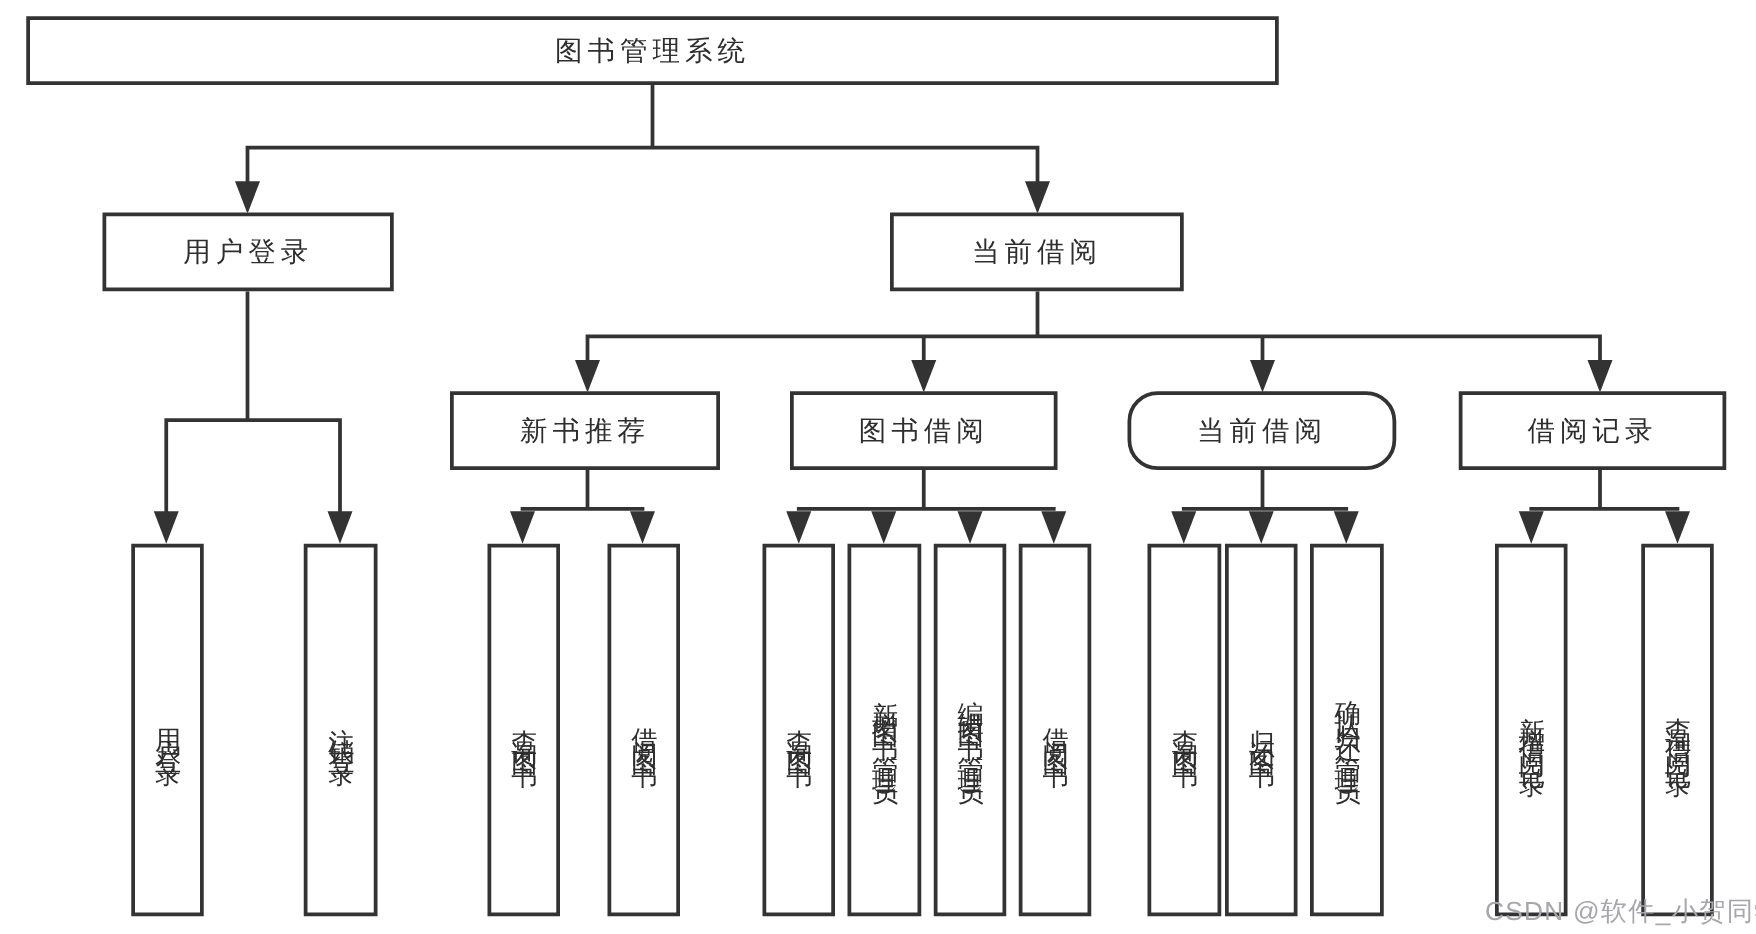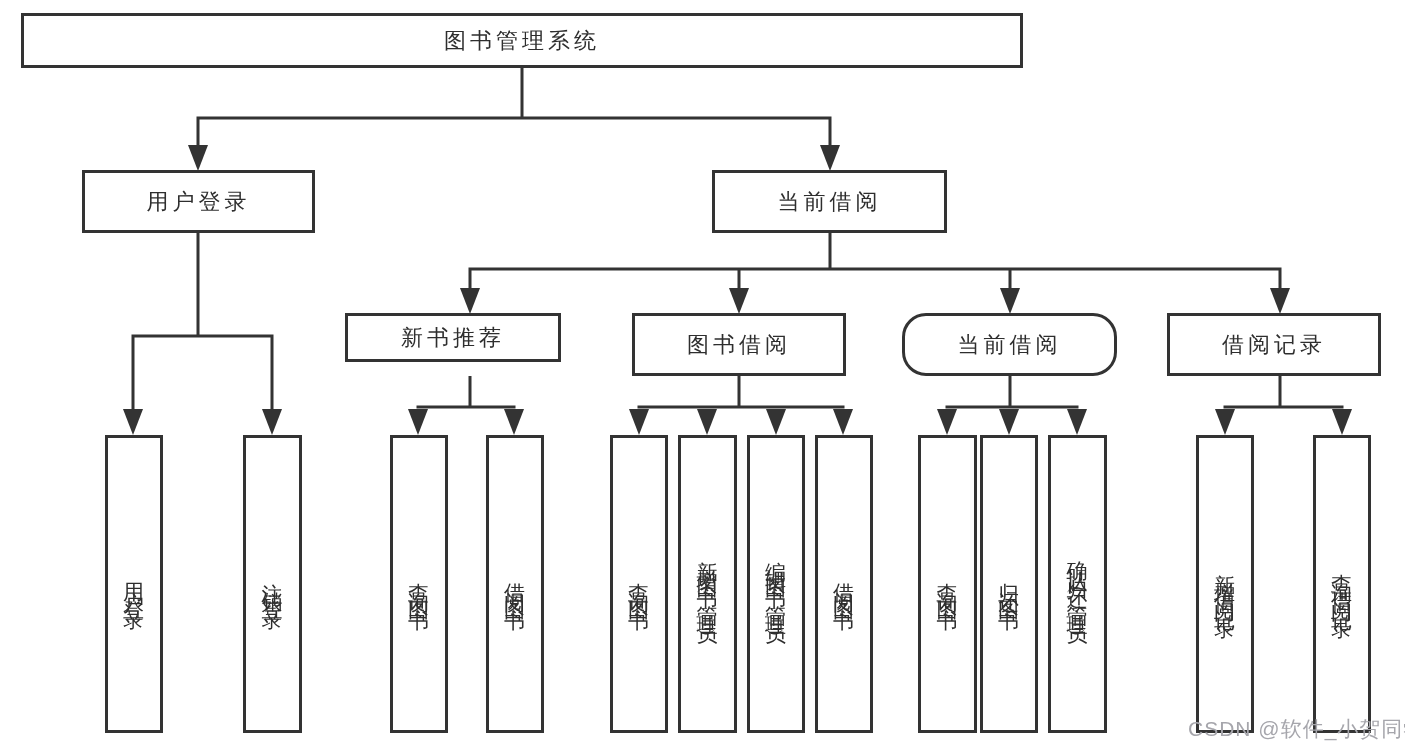--- a/index.html
+++ b/index.html
@@ -80,21 +80,21 @@
     <span class="label">图书管理系统</span>
   </div>
 
   <div class="node" style="left:82px; top:170px; width:233px; height:63px;">
     <span class="label">用户登录</span>
   </div>
   <div class="node" style="left:712px; top:170px; width:235px; height:63px;">
     <span class="label">当前借阅</span>
   </div>
 
-  <div class="node" style="left:345px; top:313px; width:216px; height:49px;">
+  <div class="node" style="left:360px; top:313px; width:216px; height:63px;">
     <span class="label">新书推荐</span>
   </div>
   <div class="node" style="left:632px; top:313px; width:214px; height:63px;">
     <span class="label">图书借阅</span>
   </div>
   <div class="node" style="left:902px; top:313px; width:215px; height:63px;border-radius:24px;">
     <span class="label">当前借阅</span>
   </div>
   <div class="node" style="left:1167px; top:313px; width:214px; height:63px;">
     <span class="label">借阅记录</span>

